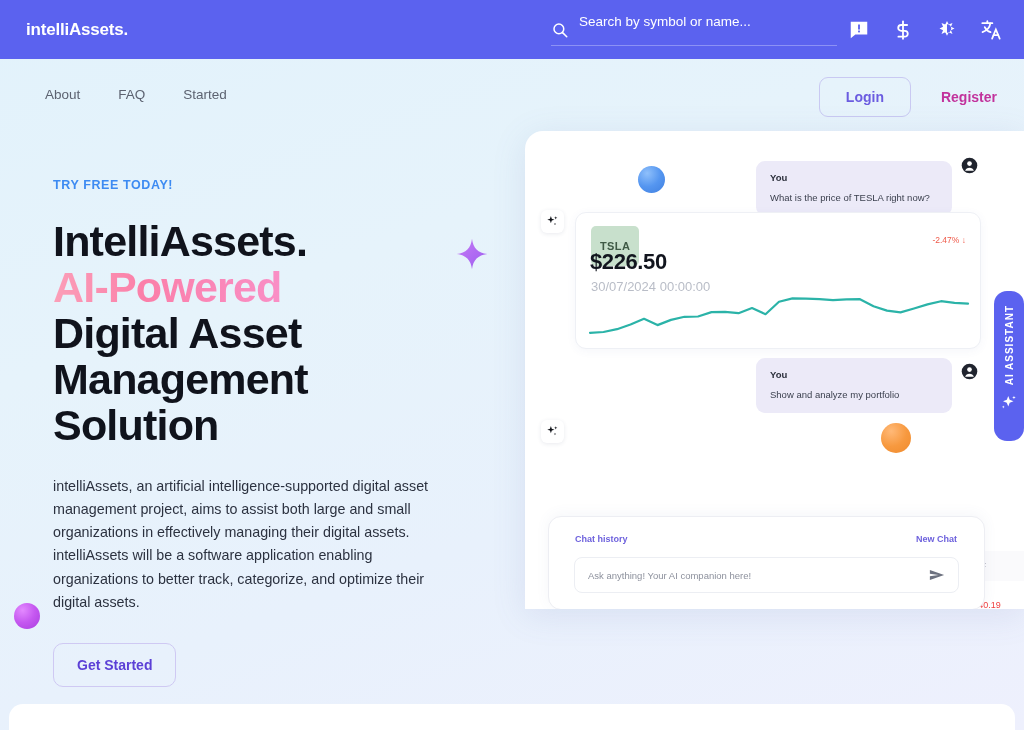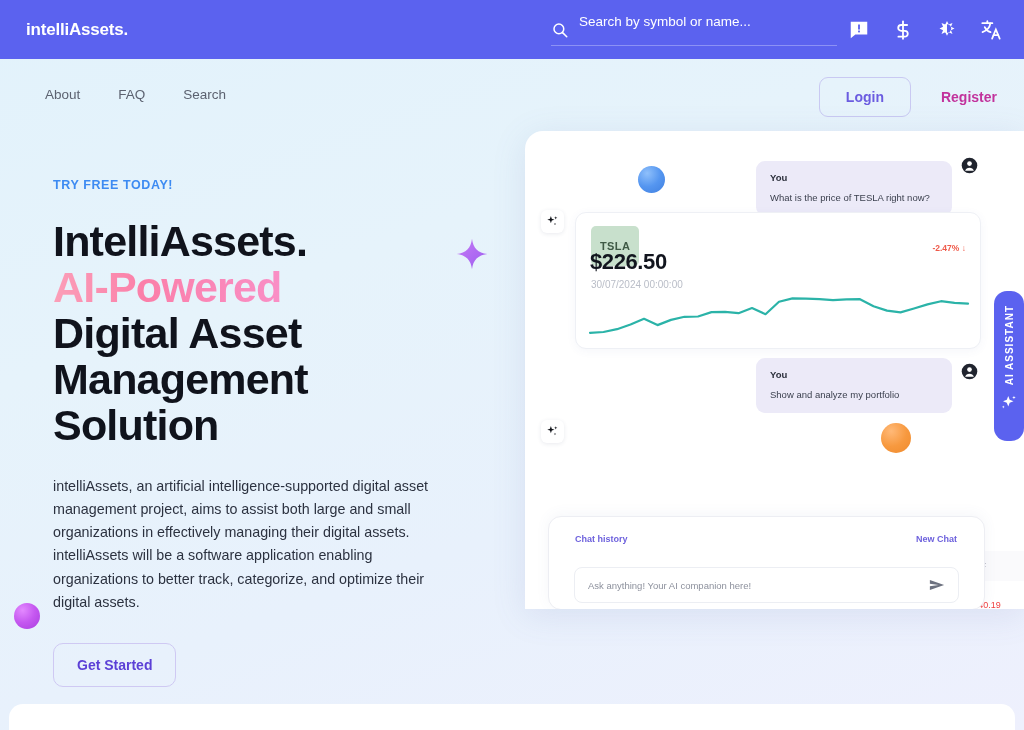--- a/index.html
+++ b/index.html
@@ -164,25 +164,25 @@
     box-shadow: 0 2px 10px rgba(80,100,160,0.055);
   }
   .tsla-card { left: 50px; top: 81px; width: 406px; height: 137px; }
   .sym-chip {
     position: absolute; left: 15px; top: 13px;
     background: #c8e0cc; color: #3f5a45;
     font-size: 11px; font-weight: bold; letter-spacing: 0.4px;
     padding: 14px 9px; border-radius: 5px;
   }
   .pct {
-    position: absolute; right: 14px; top: 30px;
-    color: #ef5a4a; font-size: 8.5px; font-weight: bold;
+    position: absolute; right: 14px; top: 22px;
+    color: #ef5a4a; font-size: 8.5px; font-weight: normal;
   }
   .price { position: absolute; left: 14px; top: 36px; font-size: 22px; font-weight: bold; color: #12151e; letter-spacing: -0.4px; }
-  .ts { position: absolute; left: 15px; top: 66px; font-size: 10px; color: #b9bdc7; }
+  .ts { position: absolute; left: 15px; top: 66px; font-size: 13px; color: #b9bdc7; }
   .spark { position: absolute; left: 8px; top: 75px; width: 390px; height: 56px; }
 
   .table-head {
     position: absolute; left: 50px; top: 420px;
     width: 449px; height: 30px;
     background: #fafafc;
     display: flex; align-items: center;
   }
   .table-row {
     position: absolute; left: 50px; top: 450px;
@@ -215,21 +215,21 @@
     position: absolute; left: 23px; top: 385px;
     width: 437px; height: 94px;
     background: #ffffff;
     border: 1px solid #edeef3;
     border-radius: 13px;
     box-shadow: 0 -2px 14px rgba(80,100,160,0.06);
   }
   .ch-hist { position: absolute; left: 26px; top: 17px; font-size: 9px; font-weight: bold; color: #6e62dd; cursor: pointer; }
   .ch-new { position: absolute; right: 27px; top: 17px; font-size: 9px; font-weight: bold; color: #6e62dd; cursor: pointer; }
   .ch-input-wrap {
-    position: absolute; left: 25px; top: 50px;
+    position: absolute; left: 25px; top: 40px;
     width: 385px; height: 36px;
     border: 1px solid #eceef3; border-radius: 8px;
     display: flex; align-items: center;
   }
   .ch-input {
     border: none; outline: none; background: transparent;
     font-size: 9.5px; color: #7b808d; margin-left: 13px; width: 300px;
     font-family: "Liberation Sans", sans-serif;
   }
   .ch-input::placeholder { color: #8d919d; }
@@ -300,21 +300,21 @@
         <path d="M13.2 21.4l4.1-10 4.2 10"></path>
           <path d="M14.8 17.6h5"></path>
       </svg>
     </div>
   </div>
 
   <div class="nav">
     <div class="nav-links">
       <a class="nav-link">About</a>
       <a class="nav-link">FAQ</a>
-      <a class="nav-link">Search</a>
+      <a class="nav-link">Started</a>
     </div>
     <div class="auth">
       <button class="login-btn">Login</button>
       <button class="register-btn">Register</button>
     </div>
   </div>
 
   <div class="hero-left">
     <div class="kicker">TRY FREE TODAY!</div>
     <h1 class="headline">

